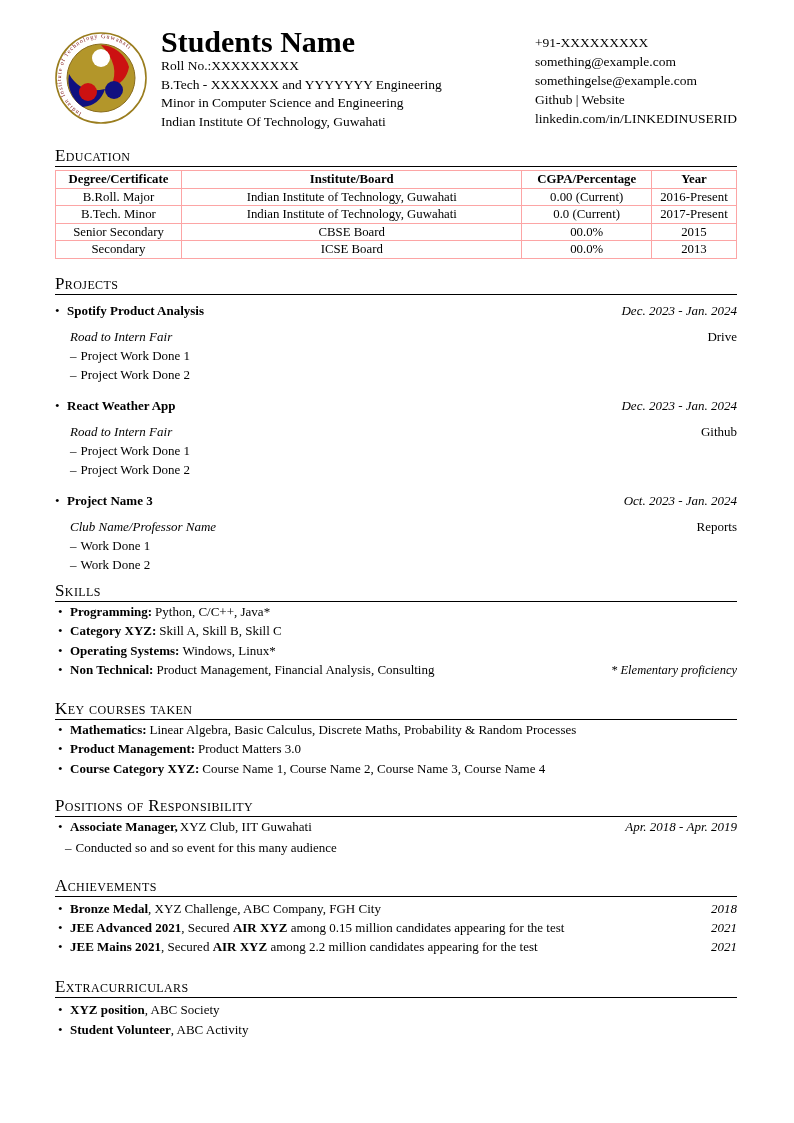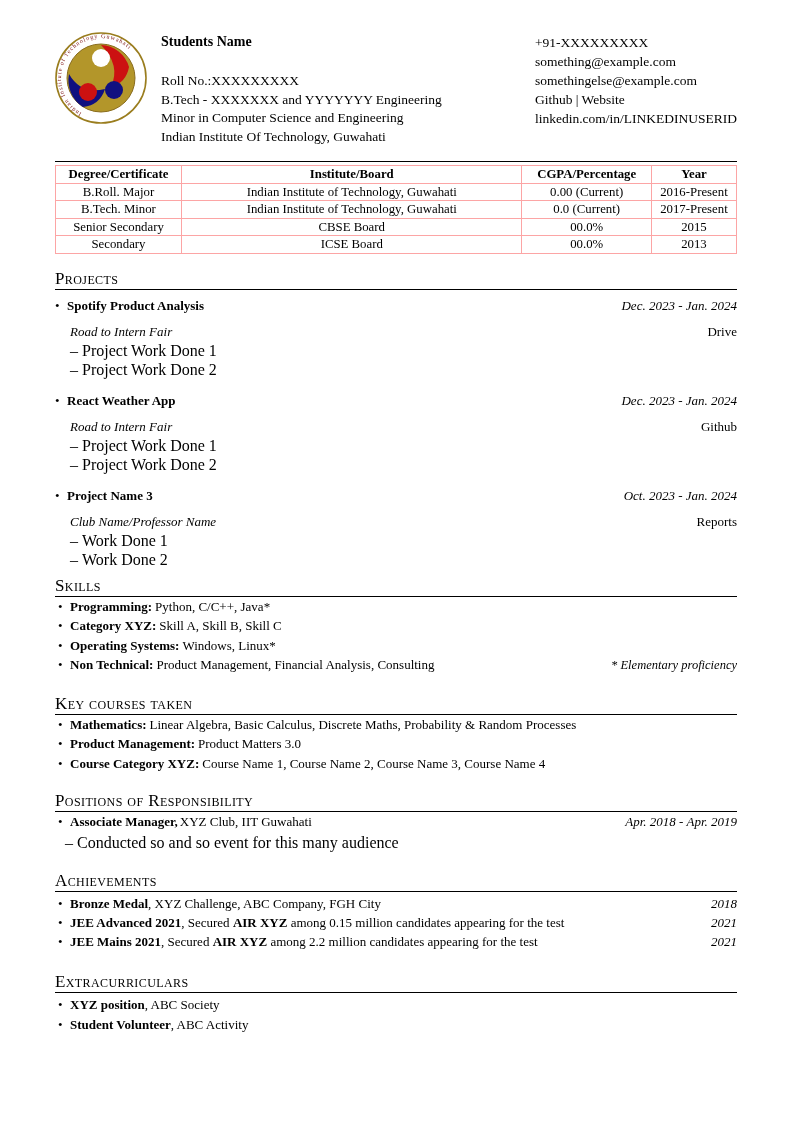--- a/index.html
+++ b/index.html
@@ -7,21 +7,21 @@
     width:794px;height:1123px;
     font-family:"Liberation Serif","DejaVu Serif",serif;
     color:#000;position:relative;overflow:hidden;
   }
   .page{padding:30px 57px 0 55px;}
 
   
   .header-row{display:flex;align-items:flex-start;}
   .logo-wrap{width:92px;height:92px;flex:0 0 92px;margin-top:2px;}
   .id-block{margin-left:14px;}
-  .person-name{font-size:14px;font-weight:bold;line-height:24px;margin-bottom:18px;}
+  .person-name{font-size:30px;font-weight:bold;line-height:24px;margin-bottom:3px;}
   .id-line{font-size:13.5px;line-height:18.6px;}
   .contact-block{margin-left:auto;margin-top:3px;}
   .contact-line{font-size:13.5px;line-height:19px;}
 
   
   .section{margin-top:15px;}
   .sec-head{
     font-size:17px;font-variant:small-caps;letter-spacing:.4px;
     line-height:19px;
   }
@@ -36,21 +36,21 @@
   table.edu th{font-weight:bold;}
   .col-degree{width:18.5%;} .col-inst{width:50%;} .col-cgpa{width:19%;} .col-year{width:12.5%;}
 
   
   .row-split{display:flex;justify-content:space-between;align-items:baseline;}
   .b{font-weight:bold;}
   .it{font-style:italic;}
 
   .bullet-line{display:flex;align-items:baseline;padding-left:3px;font-size:13px;line-height:19.5px;}
   .marker{flex:0 0 12px;}
-  .dash-line{padding-left:8px;font-size:16px;line-height:16.5px;margin-top:3px;}
+  .dash-line{padding-left:8px;font-size:13px;line-height:16.5px;margin-top:3px;}
   .dash{margin-right:4px;}
 
   
   .proj-item{margin-top:8px;}
   .proj-item + .proj-item{margin-top:14px;}
   .proj-title-row{font-size:13px;line-height:16px;}
   .proj-sub-row{font-size:13px;line-height:16px;margin-top:10px;padding-left:15px;}
   .proj-points{margin-top:1px;padding-left:7px;}
   .pt-left{display:flex;align-items:baseline;}
 
@@ -97,20 +97,21 @@
     <div class="contact-block">
       <div class="contact-line">+91-XXXXXXXXX</div>
       <div class="contact-line">something@example.com</div>
       <div class="contact-line">somethingelse@example.com</div>
       <div class="contact-line">Github | Website</div>
       <div class="contact-line">linkedin.com/in/LINKEDINUSERID</div>
     </div>
   </div>
 
   <div class="section">
+    <div class="sec-head">Education</div>
     <div class="sec-rule"></div>
     <table class="edu">
       <tbody>
           <tr>
         <th class="col-degree">Degree/Certificate</th>
         <th class="col-inst">Institute/Board</th>
         <th class="col-cgpa">CGPA/Percentage</th>
         <th class="col-year">Year</th>
       </tr>
       <tr>

